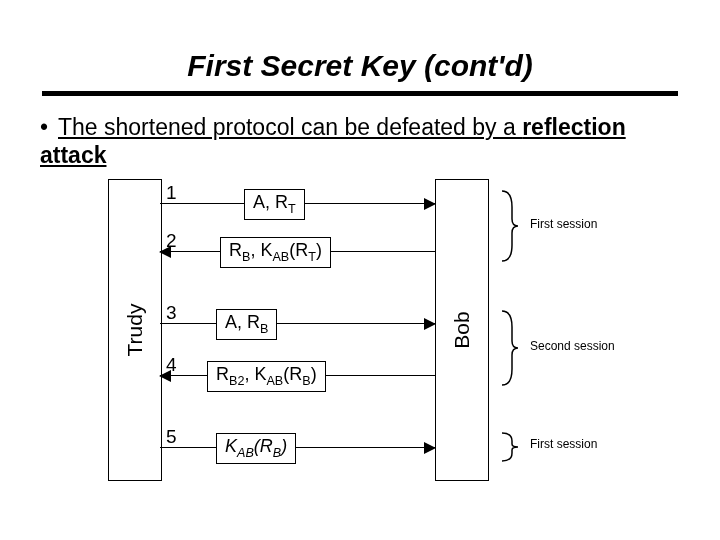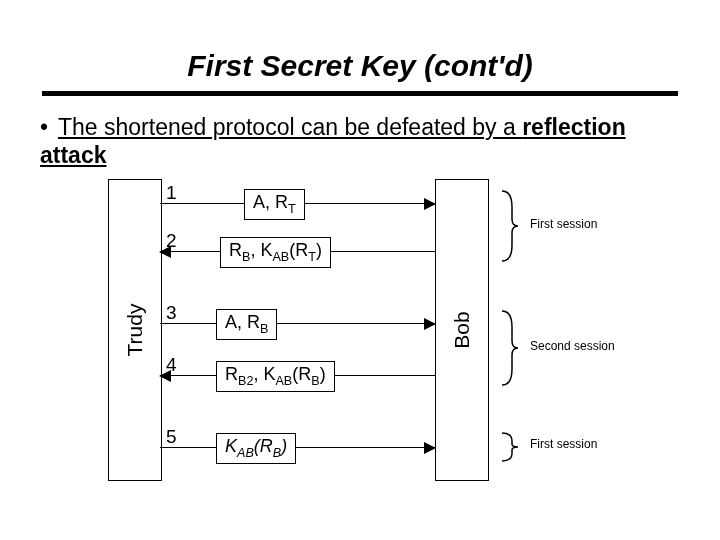--- a/index.html
+++ b/index.html
@@ -120,21 +120,21 @@
   
   .m1 { top: 24px; }
   .m2 { top: 72px; }
   .m3 { top: 144px; }
   .m4 { top: 196px; }
   .m5 { top: 268px; }
 
   .m1 .lbl { left: 60px; margin-left: 24px; }
   .m2 .lbl { left: 60px; }
   .m3 .lbl { left: 56px; text-align: center; }
-  .m4 .lbl { left: 56px; }
+  .m4 .lbl { left: 47px; }
   .m5 .lbl { left: 56px; font-style: italic; }
 </style>
 </head>
 <body>
 
 <div class="title">
   <br>
   <span>First Secret Key (cont'd)</span>
 </div>
 <div class="title-rule"></div>

